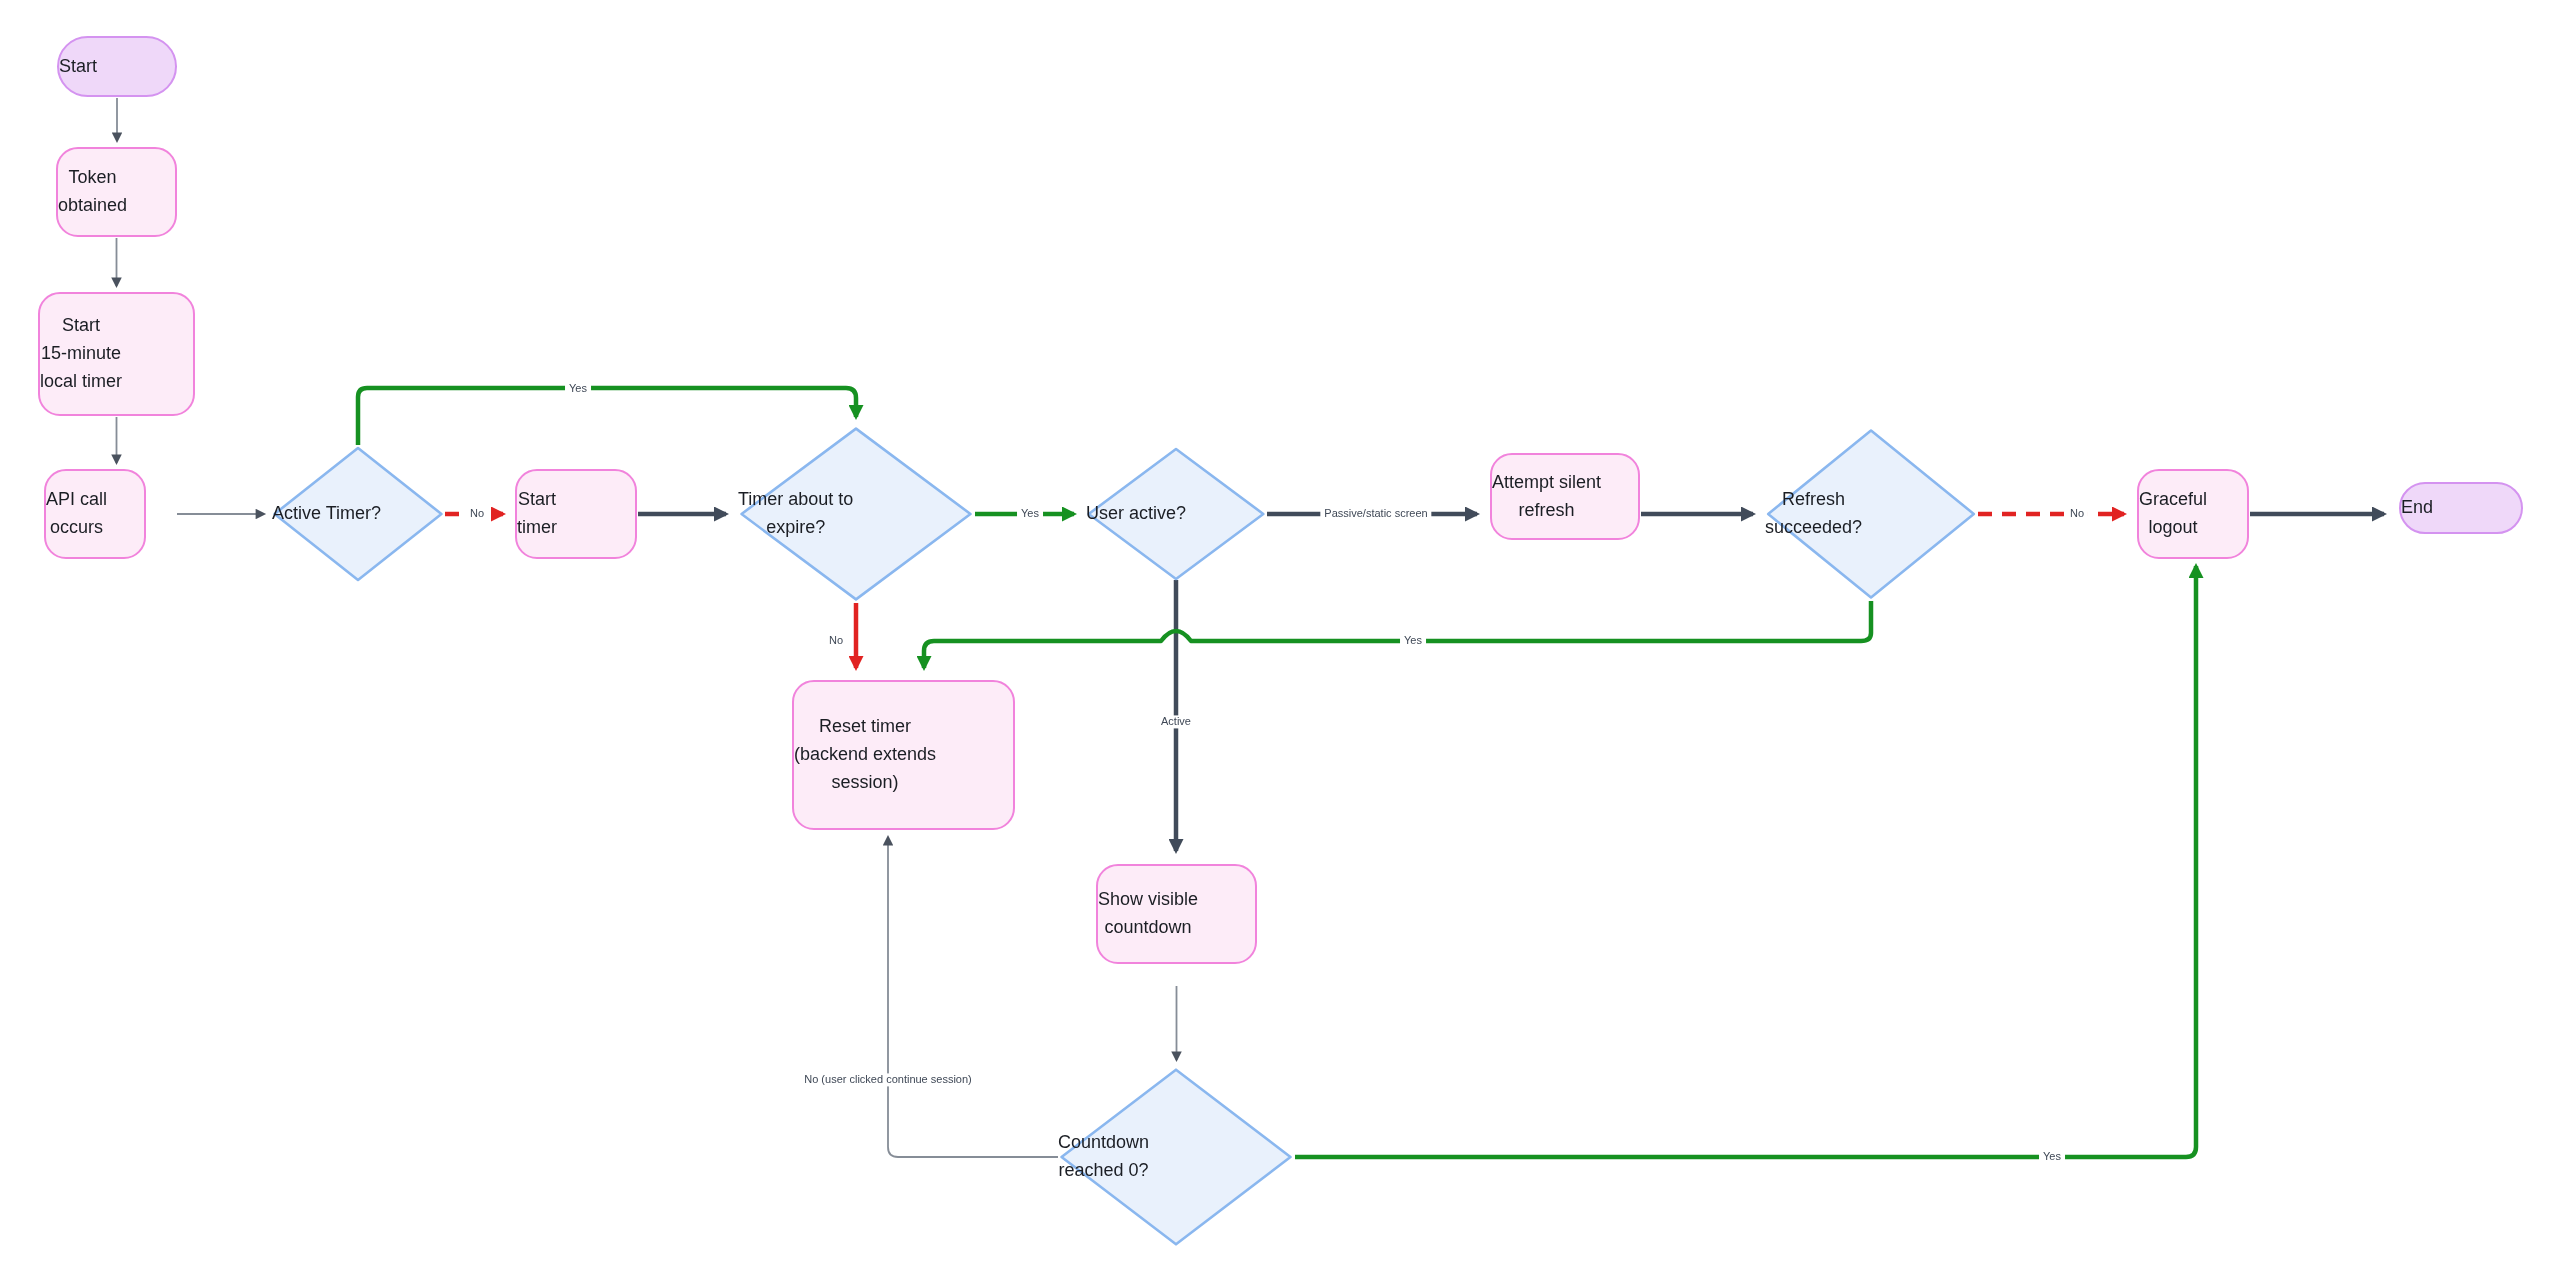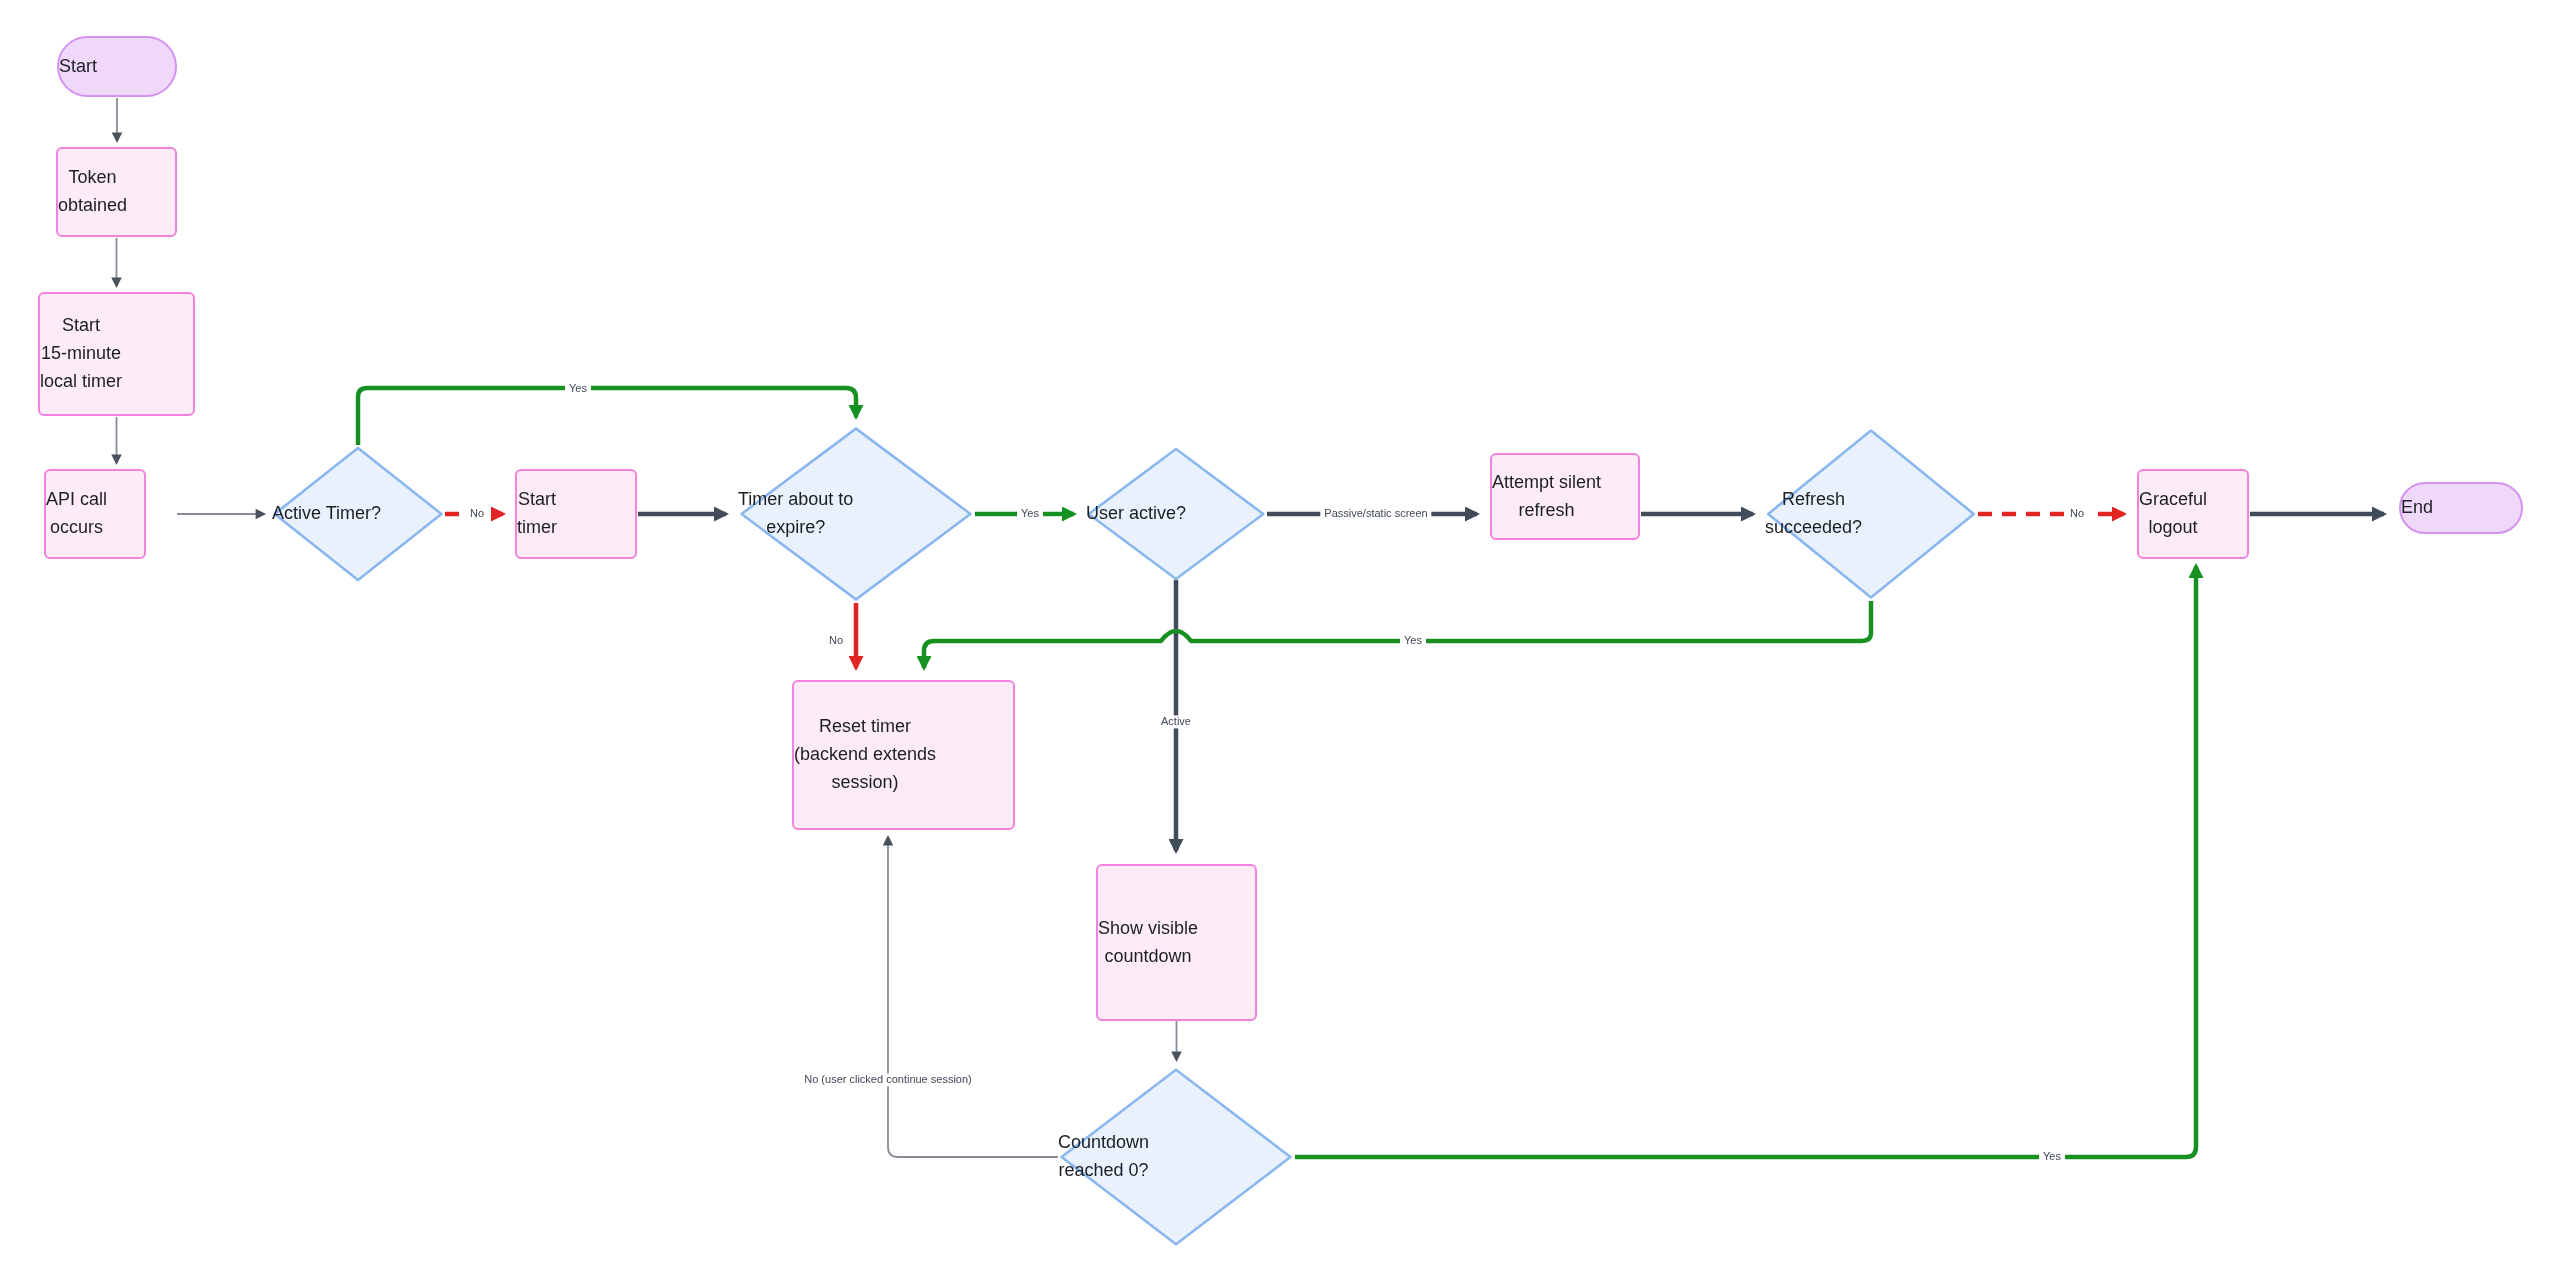--- a/index.html
+++ b/index.html
@@ -16,21 +16,21 @@
   .e-red  {stroke:var(--edge-red,#e12322);  stroke-width:4.5; fill:none;}
   .e-red.dashed{stroke-dasharray:14 10;}
 
   .node{position:absolute;z-index:2;display:flex;align-items:center;justify-content:flex-start;
         box-sizing:border-box;text-align:center;color:var(--node-text-color,#1b1e24);
         font-size:18px;line-height:1.55;}
   .node .nlabel{white-space:pre-line;position:relative;z-index:2;}
   .terminal{background:var(--terminal-fill,#efd8f9);border:2px solid var(--terminal-border,#d493f0);
             border-radius:999px;}
   .process{background:var(--process-fill,#fdecf8);border:2px solid var(--process-border,#f183dc);
-           border-radius:6px;}
+           border-radius:22px;}
   .decision{background:transparent;border:none;}
   .decision svg.dshape{position:absolute;left:0;top:0;width:100%;height:100%;z-index:1;overflow:visible;}
   .decision polygon{fill:var(--decision-fill,#e9f1fc);stroke:var(--decision-border,#8ab7ef);
                     stroke-width:2.6;stroke-linejoin:round;vector-effect:non-scaling-stroke;}
 
   .elabel{position:absolute;z-index:3;transform:translate(-50%,-50%);
           font-size:11px;font-weight:400;color:var(--edge-label-color,#3f4856);
           background:var(--background,#ffffff);padding:0 4px;white-space:nowrap;line-height:1.2;}
 </style>
 </head>
@@ -142,21 +142,21 @@
   <div class="node terminal" style="left:2399px;top:482px;width:124px;height:52px">
     <span class="nlabel">End</span>
   </div>
 
   <div class="node process" style="left:792px;top:680px;width:223px;height:150px">
     <span class="nlabel">Reset timer
 (backend extends
 session)</span>
   </div>
 
-  <div class="node process" style="left:1096px;top:864px;width:161px;height:157px">
+  <div class="node process" style="left:1096px;top:864px;width:161px;height:100px">
     <span class="nlabel">Show visible
 countdown</span>
   </div>
 
   <div class="node decision" style="left:1058px;top:1067px;width:236px;height:180px">
     <svg class="dshape" viewBox="0 0 100 100" preserveAspectRatio="none">
         <polygon points="50,1.5 98.5,50 50,98.5 1.5,50"></polygon>
       </svg>
     <span class="nlabel">Countdown
 reached 0?</span>

